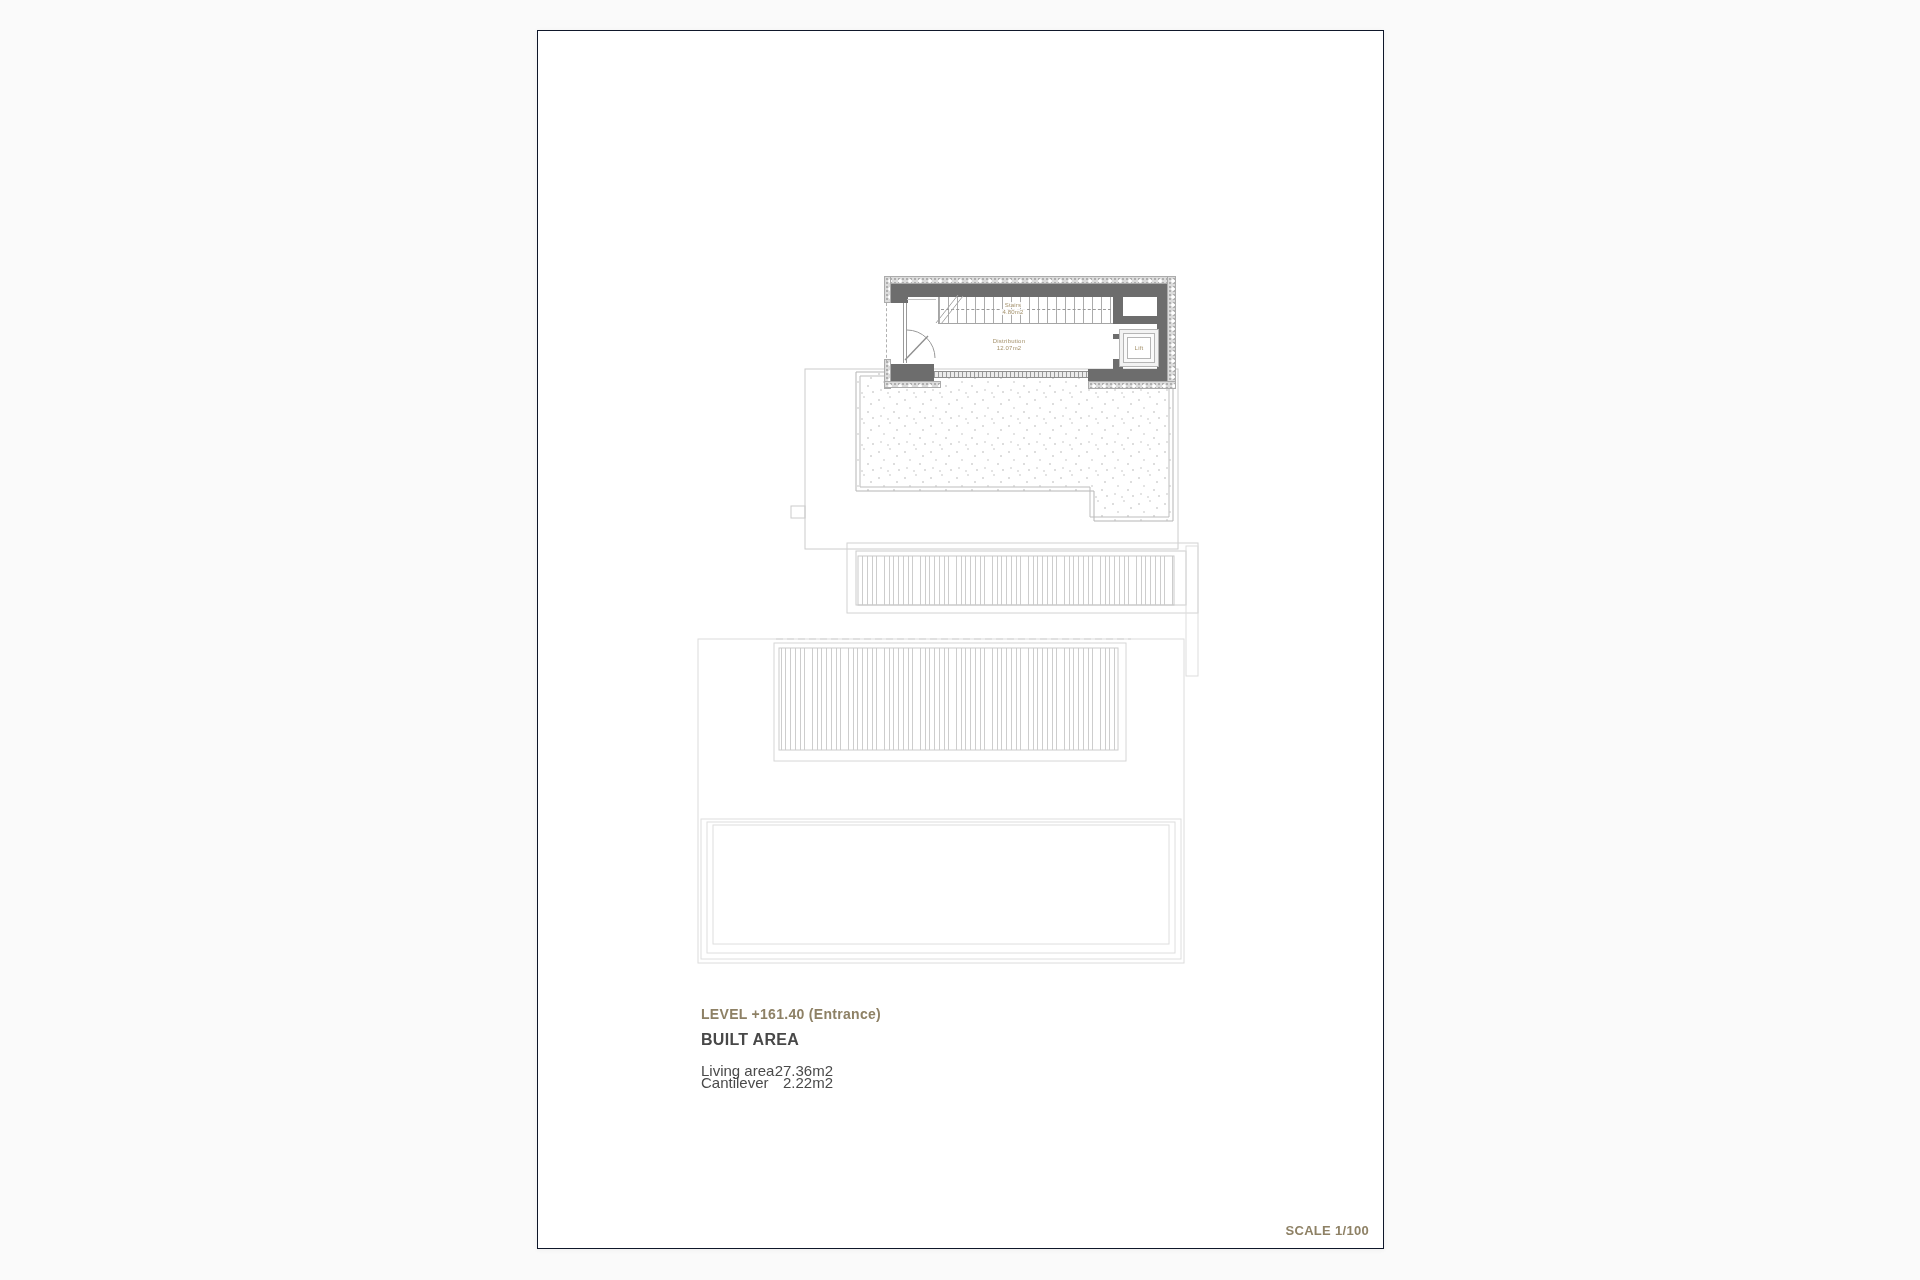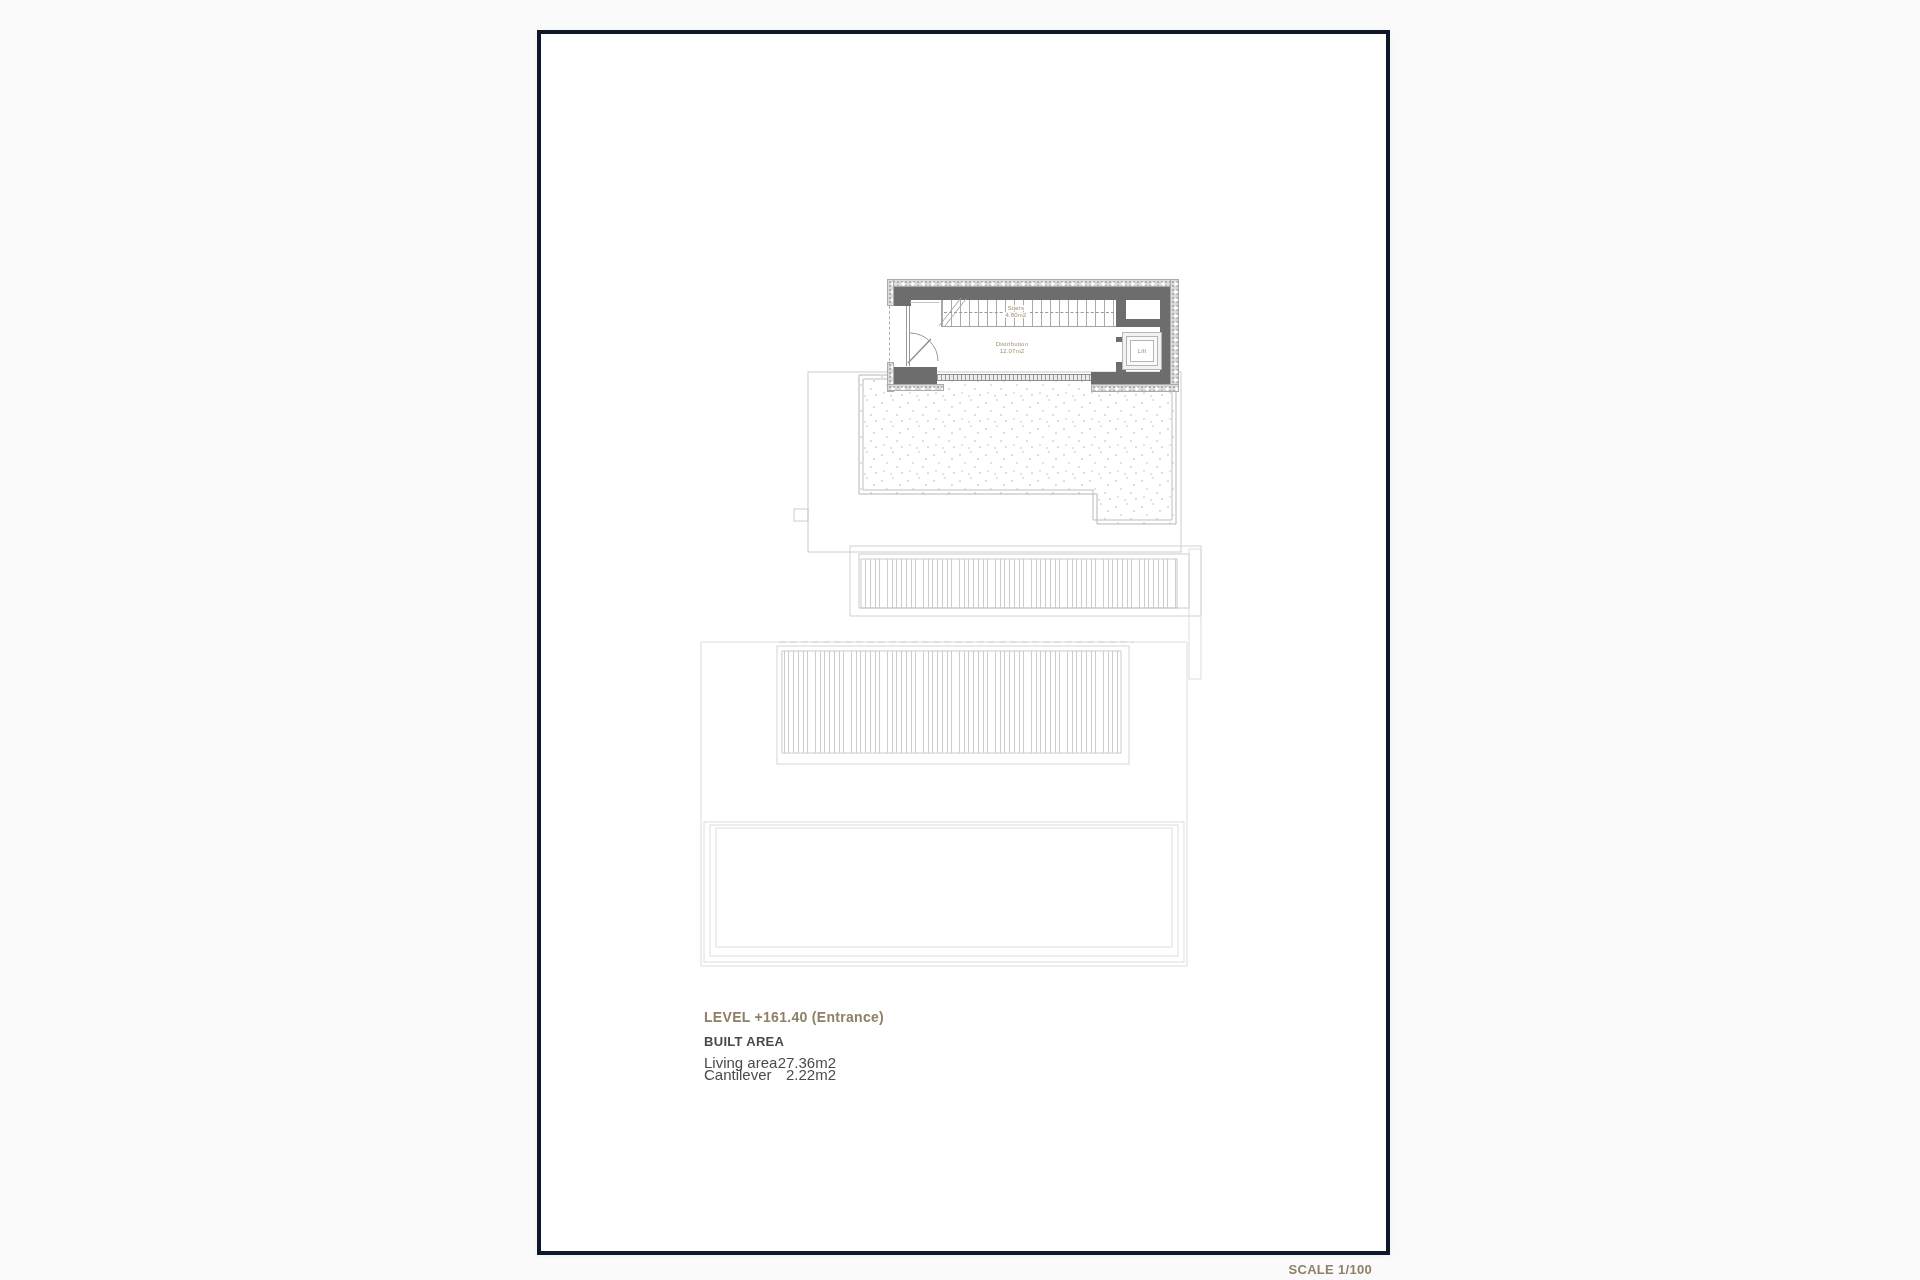--- a/index.html
+++ b/index.html
@@ -4,21 +4,21 @@
 <style>
   html,body{margin:0;padding:0;}
   body{
     width:1920px;height:1280px;position:relative;overflow:hidden;
     background:#fafafa;
     font-family:"Liberation Sans", sans-serif;
   }
   
   .sheet{
     position:absolute;left:537px;top:30px;width:845px;height:1217px;
-    background:#ffffff;border:4px solid #0f172a;
+    background:#ffffff;border:1px solid #0f172a;
     box-shadow:0 1px 5px rgba(0,0,0,0.05);
   }
   
   .site-svg{position:absolute;left:0;top:0;width:845px;height:1217px;z-index:1;}
   
   .band{
     position:absolute;z-index:2;
     background-color:#dcdcdc;
     background-image:
       radial-gradient(circle at 5px 4px, #ffffff 1.5px, rgba(255,255,255,0) 1.9px),
@@ -53,21 +53,21 @@
     font-size:6px;line-height:7px;letter-spacing:0.2px;
     color:#a3906a;
   }
   .room-label .bgw{background:rgba(255,255,255,0.85);padding:0 1px;}
   
   .title{
     position:absolute;z-index:6;
     font-size:14px;font-weight:600;letter-spacing:0.3px;color:#8e8165;
   }
   .areas{position:absolute;z-index:6;width:132px;}
-  .areas-heading{font-size:13px;font-weight:600;letter-spacing:0.3px;color:#484848;margin-bottom:8px;}
+  .areas-heading{font-size:16px;font-weight:600;letter-spacing:0.3px;color:#484848;margin-bottom:16px;}
   .area-row{display:flex;justify-content:space-between;font-size:15px;line-height:11.5px;color:#4a4a4a;}
   .scale{
     position:absolute;z-index:6;
     font-size:13px;font-weight:600;letter-spacing:0.3px;color:#8e8165;
   }
 </style>
 </head>
 <body>
 
 <div class="sheet">
@@ -170,15 +170,15 @@
     <div class="area-row">
       <span>Living area</span>
       <span>27.36m2</span>
     </div>
     <div class="area-row">
       <span>Cantilever</span>
       <span>2.22m2</span>
     </div>
   </div>
 
-  <div class="scale" style="right:14px;top:1228px;text-align:center;">SCALE 1/100</div>
+  <div class="scale" style="right:14px;top:1192px;text-align:center;">SCALE 1/100</div>
 
 </div>
 
 </body></html>

